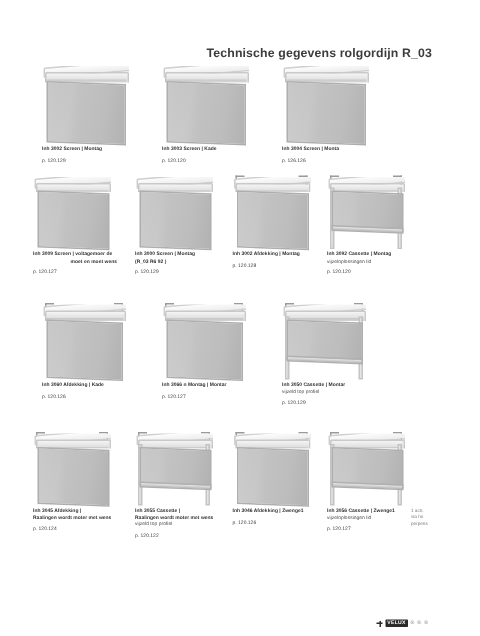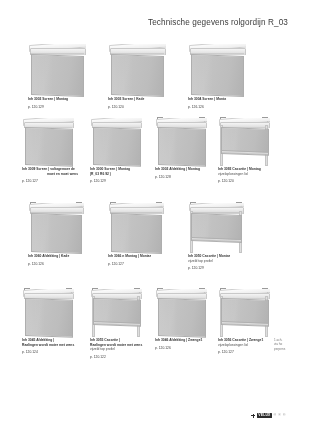--- a/index.html
+++ b/index.html
@@ -11,23 +11,23 @@
     overflow:hidden;
     position:relative;
   }
   .page{position:relative;width:300px;height:424px;}
 
   
   .header{
     position:absolute;left:0;top:0;width:300px;height:34px;
   }
   .page-title{
-    position:absolute;right:12px;top:18px;
+    position:absolute;right:12px;top:31px;
     font-size:8.2px;letter-spacing:.1px;
-    color:#3c3c3c;font-weight:400;white-space:nowrap;
+    color:#3c3c3c;font-weight:700;white-space:nowrap;
   }
 
   
   .grid{position:absolute;left:0;top:34px;width:300px;}
   .row{position:relative;width:300px;}
   .cell{position:absolute;}
 
   
   .prod{position:relative;}
   .blind{position:relative;width:100%;height:100%;}

